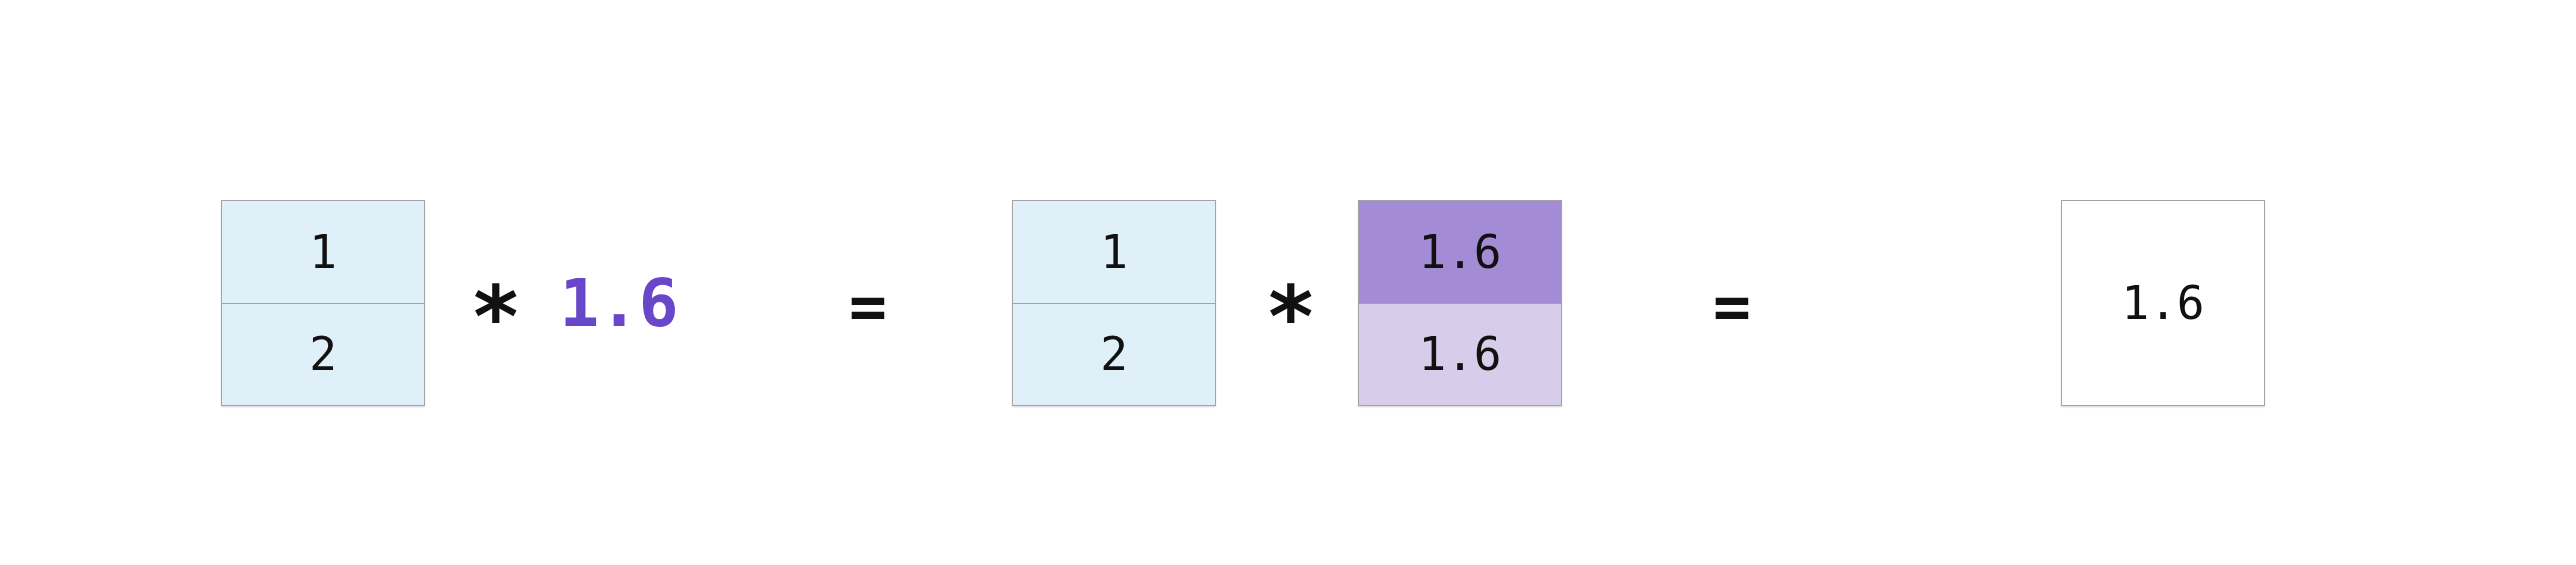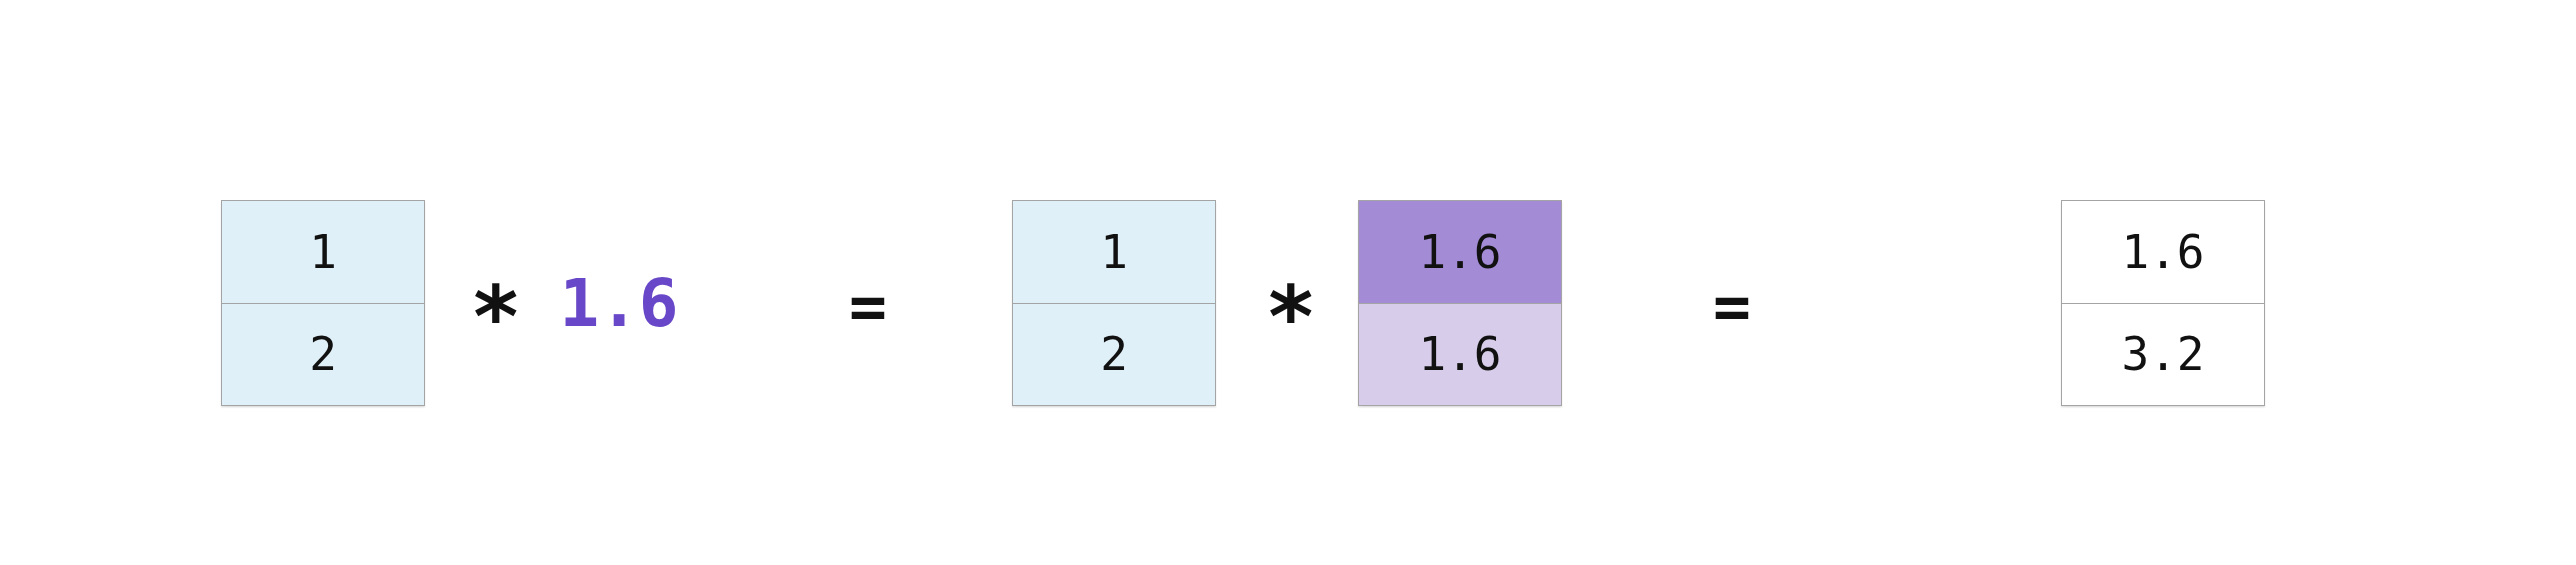--- a/index.html
+++ b/index.html
@@ -95,17 +95,16 @@
 
   <div class="vec" id="bt">
     <div class="cell ptop">1.6</div>
     <div class="cell pbot">1.6</div>
   </div>
 
   <span class="op eq" id="eq2">=</span>
 
   <div class="vec" id="rt">
     <div class="cell white">1.6</div>
-    <div class="cell white">3.2</div>
   </div>
 
 </div>
 
 
 </body></html>

